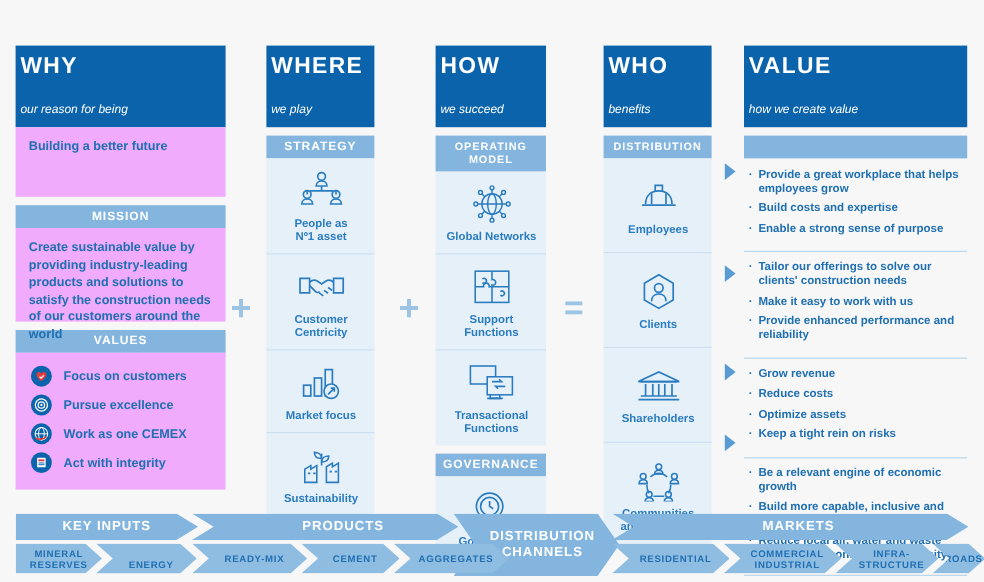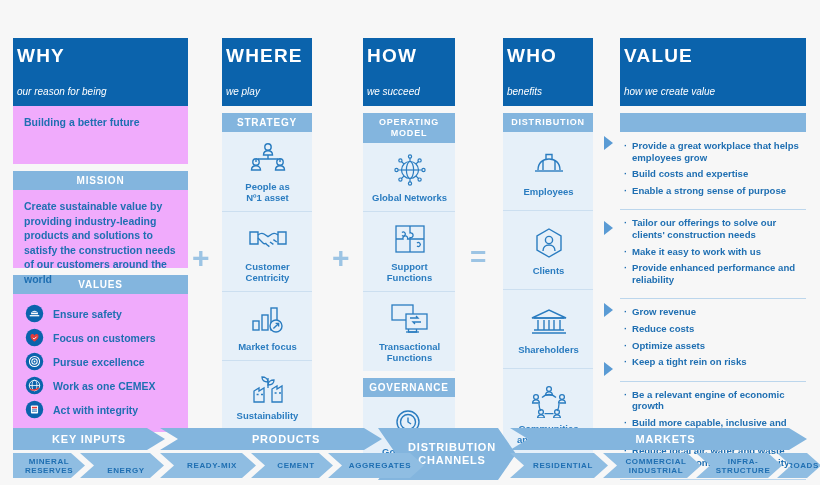--- a/index.html
+++ b/index.html
@@ -106,31 +106,20 @@
 
     <div class="band">MISSION</div>
     <div class="panel why-mission">
       <div class="why-text">Create sustainable value by providing industry-leading products and solutions to satisfy the construction needs of our customers around the world</div>
     </div>
 
     <div class="band">VALUES</div>
     <div class="panel">
       <div class="values-list">
 
-        <div class="value-row">
-          <span class="ico">
-            <svg viewBox="0 0 24 24" width="19" height="19">
-                <circle cx="12" cy="12" r="11" fill="#0b63ac"></circle>
-                <path d="M6 14h12v1.6H6z" fill="#fff"></path>
-                <path d="M7.5 13c0-3 2-4.6 4.5-4.6S16.5 10 16.5 13z" fill="#fff"></path>
-                <path d="M9 10.5h6" stroke="#0b63ac" stroke-width="1" fill="none"></path>
-              </svg>
-          </span>
-          <span class="lbl">Ensure safety</span>
-        </div>
 
         <div class="value-row">
           <span class="ico">
             <svg viewBox="0 0 24 24" width="19" height="19">
                 <circle cx="12" cy="12" r="11" fill="#0b63ac"></circle>
                 <path d="M12 17s-5-3.1-5-6.1A2.6 2.6 0 0 1 12 9.4a2.6 2.6 0 0 1 5 1.5c0 3-5 6.1-5 6.1z" fill="#e23b3b"></path>
                 <path d="M10 12.4l1.6 1.6 3-3" stroke="#fff" stroke-width="1.2" fill="none"></path>
               </svg>
           </span>
           <span class="lbl">Focus on customers</span>

